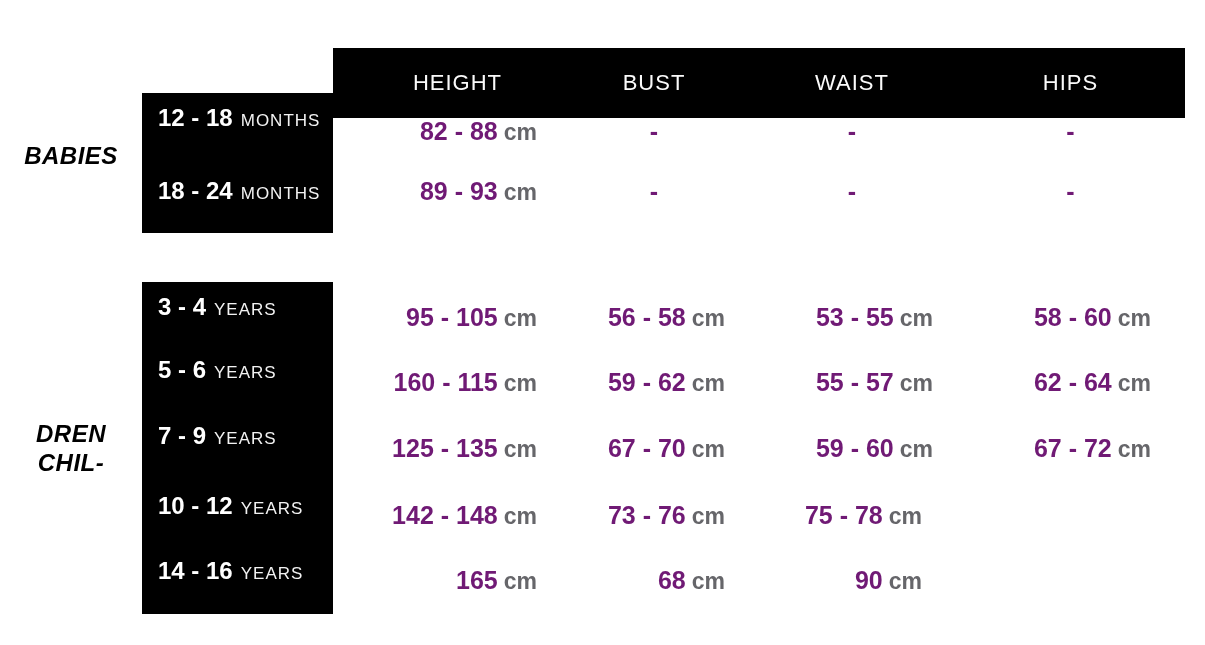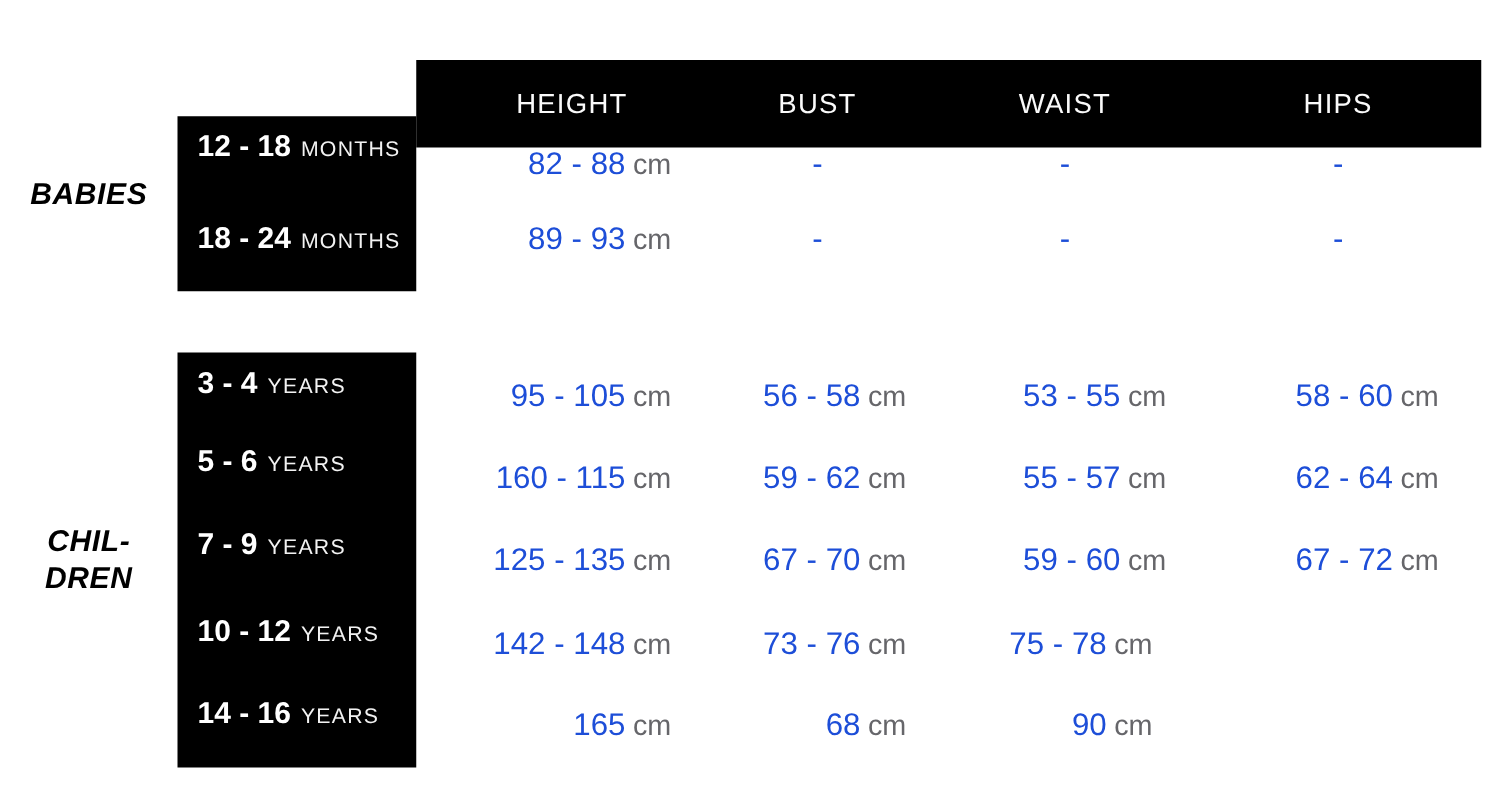--- a/index.html
+++ b/index.html
@@ -77,22 +77,22 @@
     display: grid;
     grid-template-columns: 227px 188px 208px 229px;
   }
   .cell {
     text-align: right;
     padding-right: 23px;
     line-height: 30px;
     white-space: nowrap;
   }
   .cell.last { padding-right: 34px; }
-  .cell .num  { font-weight: normal; font-size: 25px; color: #1d4ed8; }
-  .cell .unit { font-size: 23px; margin-left: 6px; color: #66666a; }
+  .cell .num  { font-weight: bold; font-size: 25px; color: #701a75; }
+  .cell .unit { font-size: 23px; margin-left: 6px; color: #66666a; font-weight: bold; }
   .cell.dash  { text-align: center; padding-right: 0; }
 </style>
 </head>
 <body>
 
 <div class="page">
 
   <div class="header-bar">
     <div class="header-cell first">HEIGHT</div>
     <div class="header-cell">BUST</div>
@@ -100,22 +100,22 @@
     <div class="header-cell">HIPS</div>
   </div>
 
   <div class="black-box babies-box"></div>
   <div class="black-box children-box"></div>
 
   <div class="section-label babies-label">
     <div>BABIES</div>
   </div>
   <div class="section-label children-label">
+    <div>DREN</div>
     <div>CHIL-</div>
-    <div>DREN</div>
   </div>
 
   <div class="size-label" style="top:103px">
     <span class="num">12 - 18</span><span class="unit">MONTHS</span>
   </div>
   <div class="size-label" style="top:176px">
     <span class="num">18 - 24</span><span class="unit">MONTHS</span>
   </div>
 
   <div class="data-row" style="top:116px">

